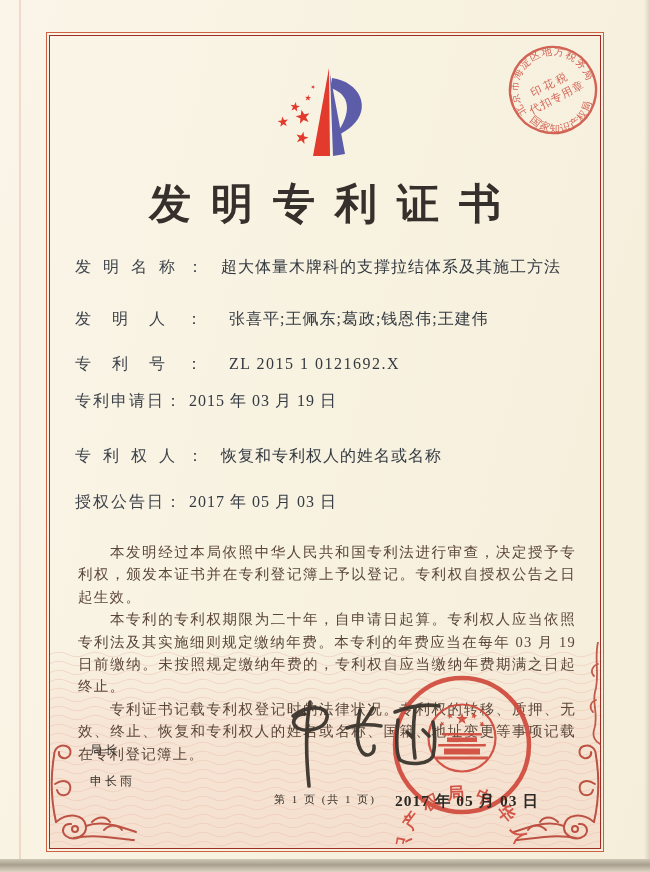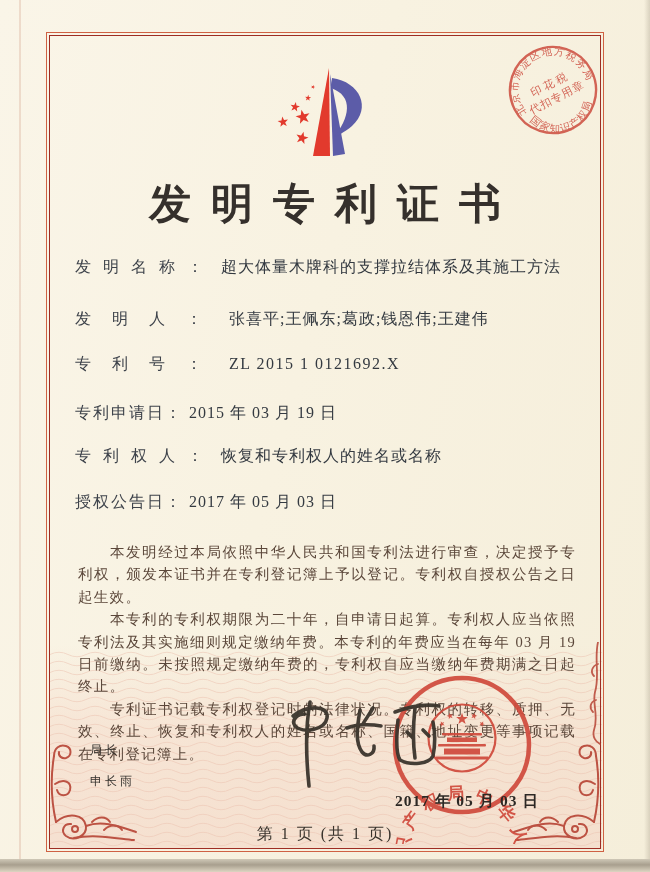--- a/index.html
+++ b/index.html
@@ -39,21 +39,21 @@
     color:#5b473a;text-align:justify;letter-spacing:1.3px;}
   .body-text p{margin:0;text-indent:2.2em;}
   
   .director{position:absolute;left:90px;top:735px;font-family:"Liberation Sans","DejaVu Sans",sans-serif;
     font-size:12px;color:#33302c;line-height:31px;letter-spacing:3px;}
   .sig-svg{position:absolute;left:265px;top:690px;}
   .seal-svg{position:absolute;left:368px;top:648px;opacity:.92;}
   .stamp-svg{position:absolute;left:495px;top:35px;opacity:.9;}
   .issue-date{position:absolute;left:395px;top:791px;font-size:15.5px;font-weight:600;
     letter-spacing:1px;color:#2c2824;}
-  .footer{position:absolute;left:0;right:0;top:824px;text-align:center;font-size:16px;
+  .footer{position:absolute;left:0;right:0;top:792px;text-align:center;font-size:11px;
     letter-spacing:2px;color:#39332c;}
   .flourish{position:absolute;}
 </style>
 </head>
 <body>
 
 <div class="page">
 
   <div class="crease"></div>
   <div class="scan-right"></div>
@@ -128,21 +128,21 @@
 
   <div class="field" style="top:257px;">
     <span class="flabel s4">发明名称：</span><span class="fvalue">超大体量木牌科的支撑拉结体系及其施工方法</span>
   </div>
   <div class="field" style="top:309px;">
     <span class="flabel s3">发明人：</span><span class="fvalue">张喜平;王佩东;葛政;钱恩伟;王建伟</span>
   </div>
   <div class="field" style="top:354px;">
     <span class="flabel s3">专利号：</span><span class="fvalue" style="letter-spacing:1.5px;margin-top:16px;">ZL 2015 1 0121692.X</span>
   </div>
-  <div class="field" style="top:403px;">
+  <div class="field" style="top:391px;">
     <span class="flabel s5">专利申请日：</span><span class="fvalue">2015 年 03 月 19 日</span>
   </div>
   <div class="field" style="top:446px;">
     <span class="flabel s4">专利权人：</span><span class="fvalue">恢复和专利权人的姓名或名称</span>
   </div>
   <div class="field" style="top:492px;">
     <span class="flabel s5">授权公告日：</span><span class="fvalue">2017 年 05 月 03 日</span>
   </div>
 
   <div class="body-text">

